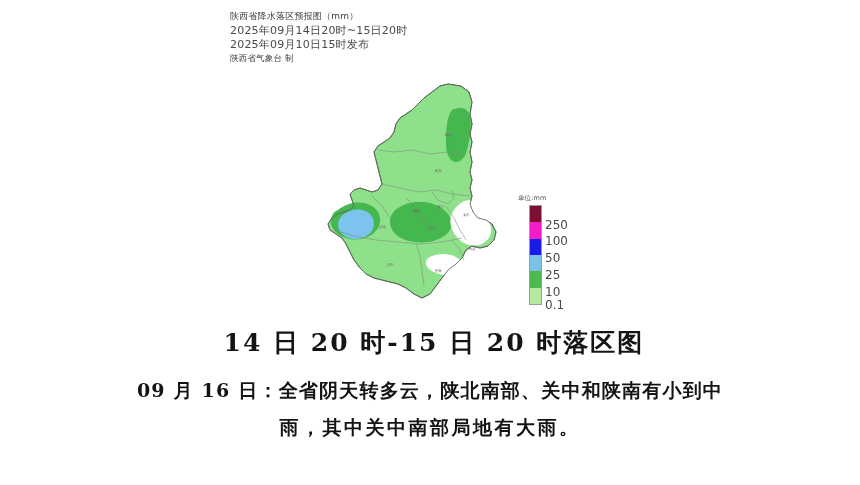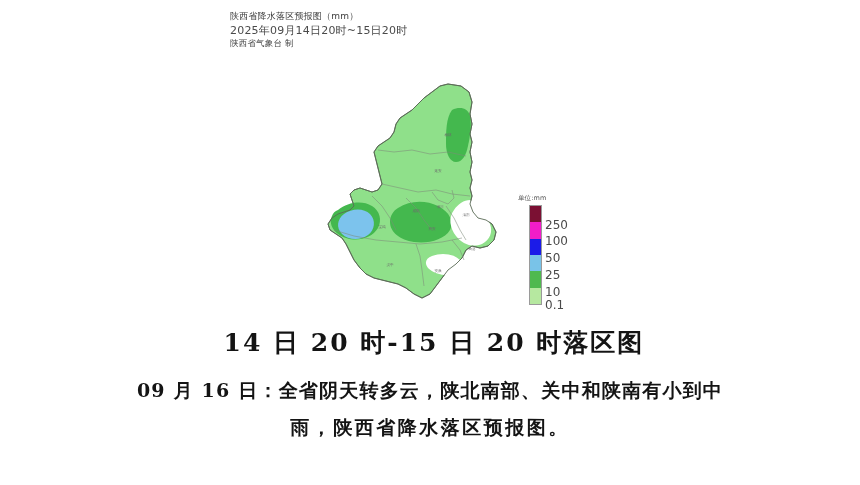--- a/index.html
+++ b/index.html
@@ -146,20 +146,21 @@
   }
 </style>
 </head>
 <body>
 
 <div id="figure">
 
   <div id="map-header">
     <span class="hdr-line t1">陕西省降水落区预报图（mm）</span>
     <span class="hdr-line t2">2025年09月14日20时~15日20时</span>
+    <span class="hdr-line t3">2025年09月10日15时发布</span>
     <span class="hdr-line t4">陕西省气象台 制</span>
   </div>
 
   <svg id="map-svg" viewBox="0 0 210 240" xmlns="http://www.w3.org/2000/svg">
 
     <g>
       <path fill="#8FE08A" stroke="#5a6b56" stroke-width="0.9" stroke-linejoin="round" d="M 128,4
                L 141,6 L 149,12 L 152,22 L 150,34 L 152,44 L 150,54
                L 152,62 L 150,72 L 152,82 L 150,92 L 152,100
                L 150,108 L 152,116 L 150,124 L 153,132 L 158,138
@@ -265,14 +266,14 @@
       <span class="lbl" style="top:80.5px">10</span>
       <span class="lbl" style="top:93.5px">0.1</span>
     </div>
   </div>
 </div>
 
 <div id="caption">14 日 20 时-15 日 20 时落区图</div>
 
 <div id="body-text">
   <span class="bt-line l1">09 月 16 日：全省阴天转多云，陕北南部、关中和陕南有小到中</span>
-  <span class="bt-line l2">雨，陕西省降水落区预报图。</span>
+  <span class="bt-line l2">雨，其中关中南部局地有大雨。</span>
 </div>
 
 </body></html>

